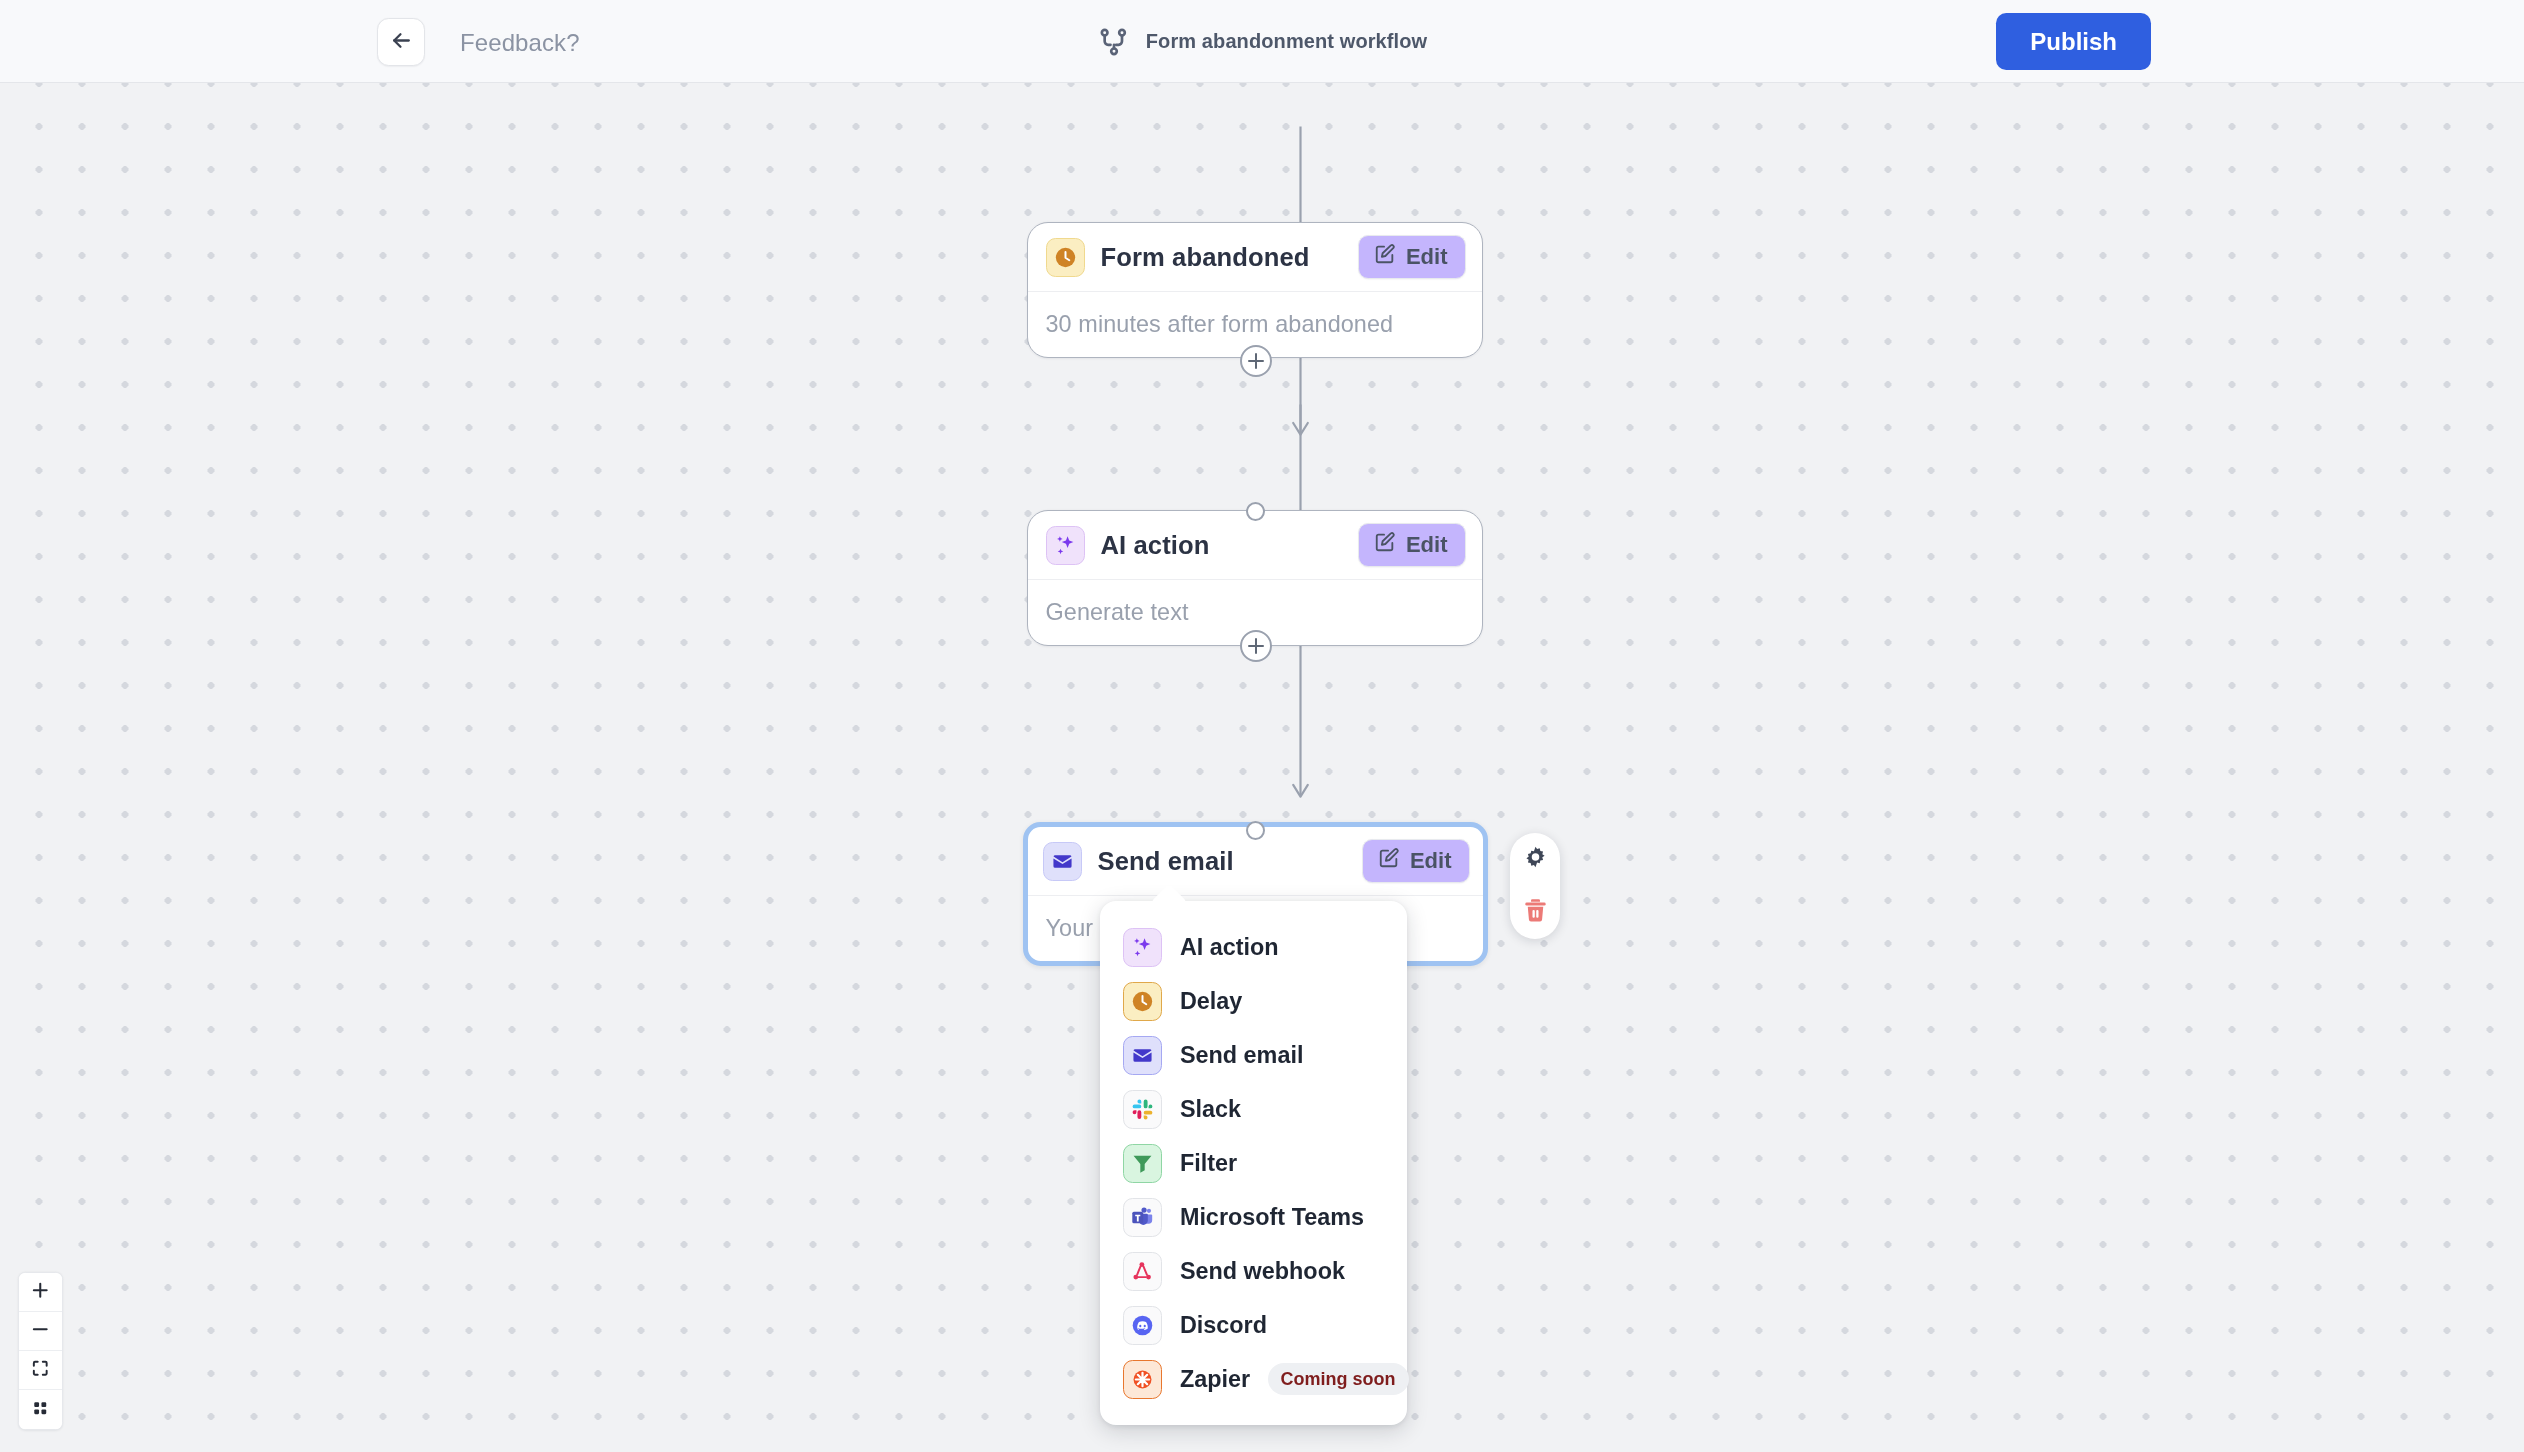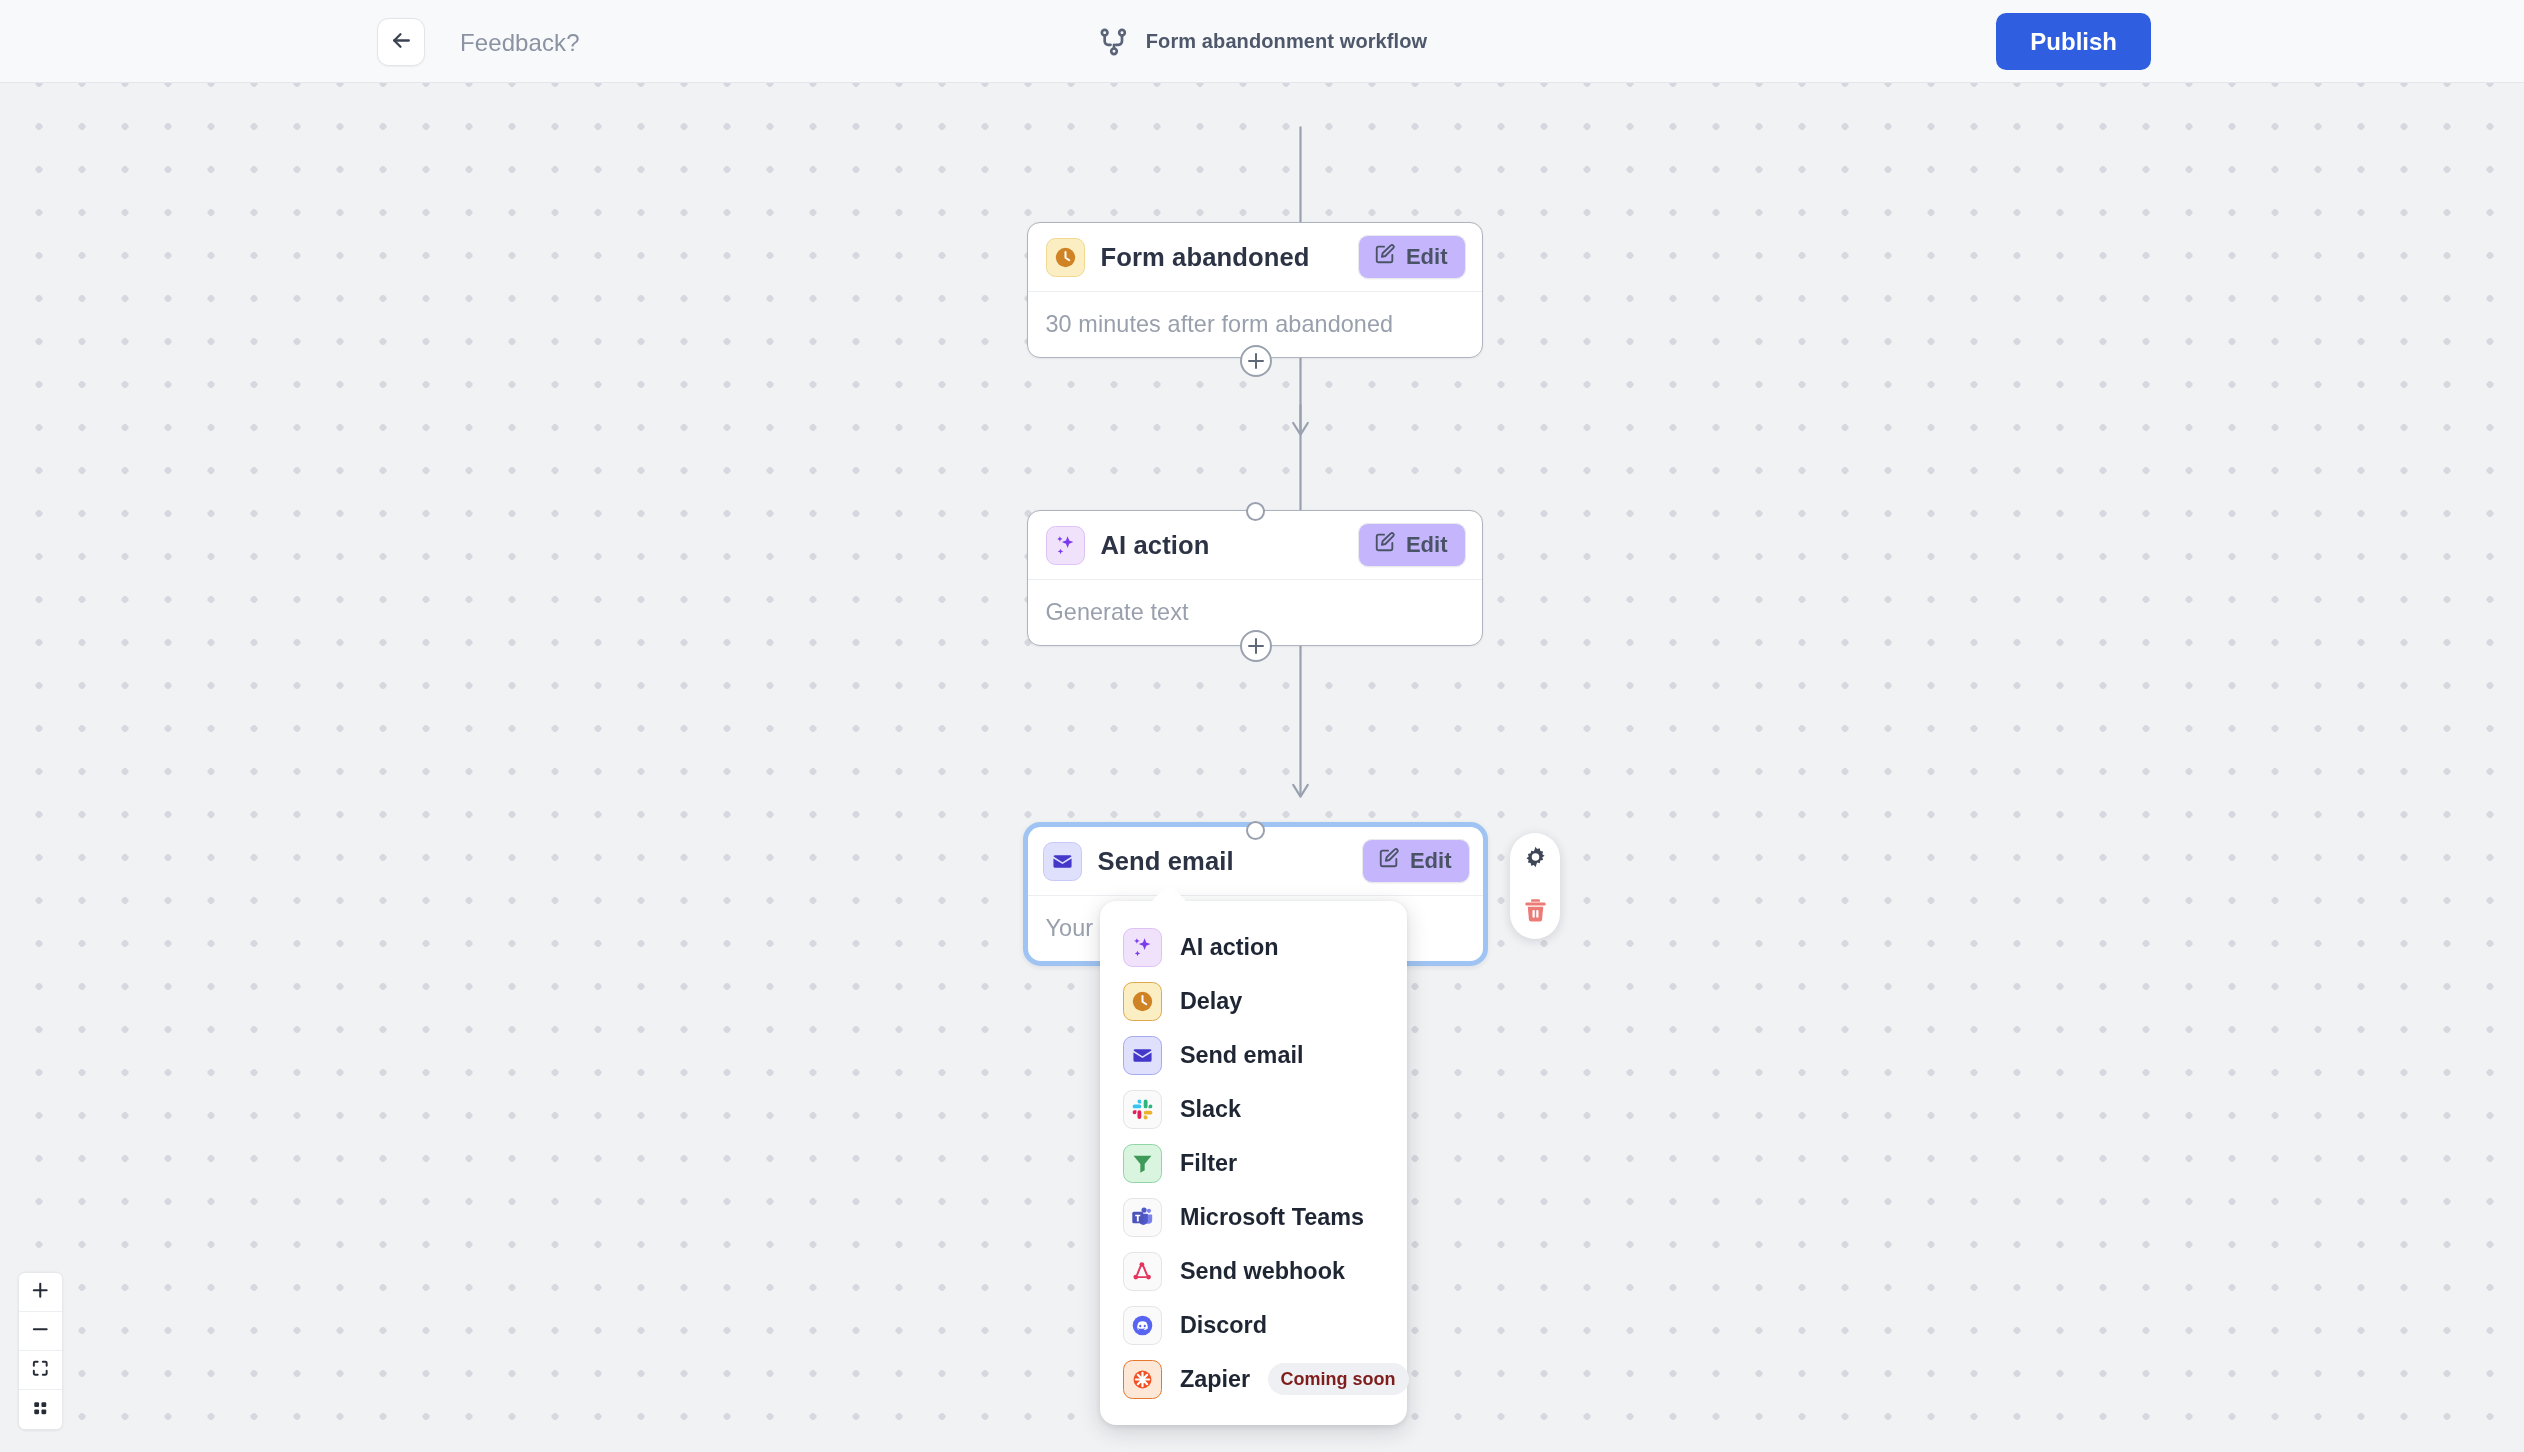--- a/index.html
+++ b/index.html
@@ -64,21 +64,21 @@
     background-position: 17.5px 22px;
     overflow: hidden;
   }
 
   
   .node {
     position: absolute;
     width: 456px;
     background: #ffffff;
     border: 1.5px solid #aeb4bf;
-    border-radius: 13px;
+    border-radius: 21px;
     box-shadow: 0 0.7px 2.2px rgba(16,24,40,.06);
     z-index: 20;
   }
   .node.selected {
     border: 5.1px solid #9fc3f2;
     border-radius: 17.5px;
     box-shadow: 0 1.5px 5.8px rgba(16,24,40,.08);
   }
   .node-head {
     height: 69px;

